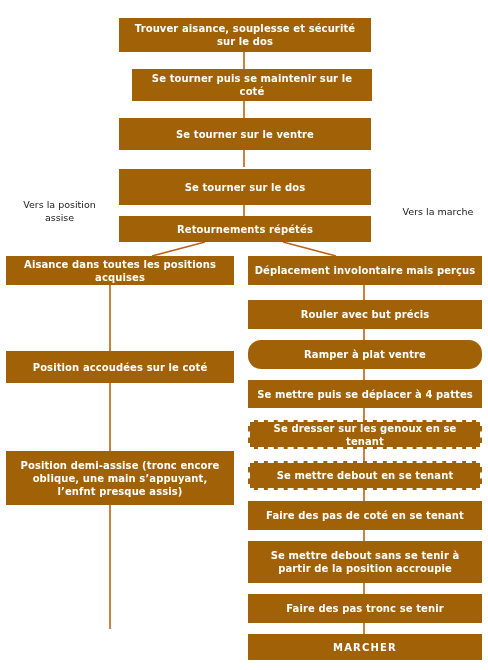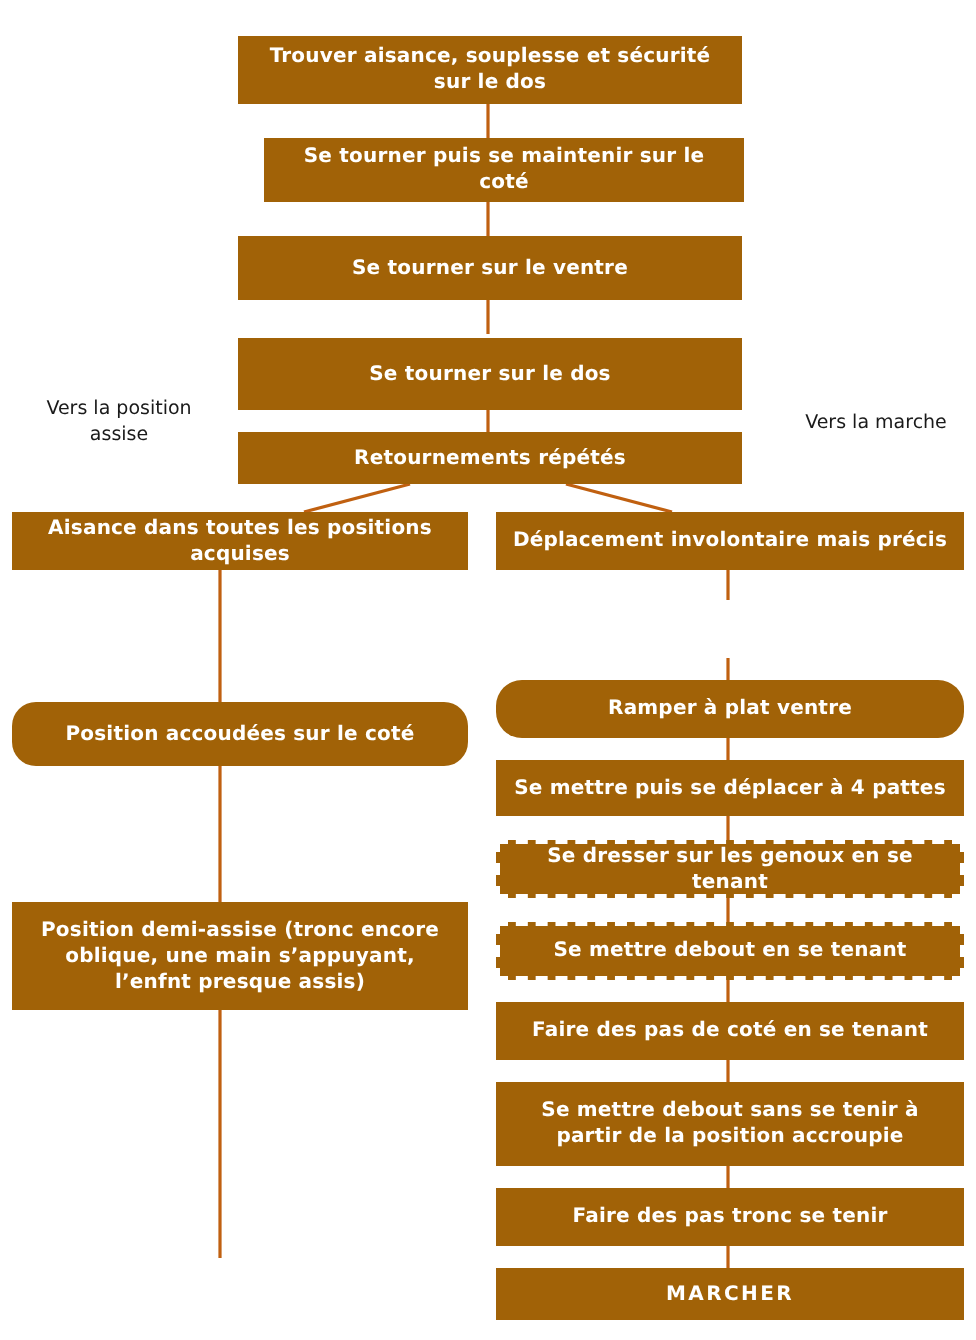--- a/index.html
+++ b/index.html
@@ -125,33 +125,36 @@
   </div>
 
   <div class="side-label" style="left:392px; top:205px; width:92px;">
     <span>Vers la marche</span>
   </div>
 
   <div class="node" style="left:6px; top:256px; width:228px; height:29px;">
     <span>Aisance dans toutes les positions acquises</span>
   </div>
 
-  <div class="node" style="left:6px; top:351px; width:228px; height:32px;border-radius:12px;">
+  <div class="node" style="left:6px; top:351px; width:228px; height:32px;">
     <span>Position accoudées sur le coté</span>
   </div>
 
   <div class="node" style="left:6px; top:451px; width:228px; height:54px;">
     <span>Position demi-assise (tronc encore oblique, une main s’appuyant, l’enfnt presque assis)</span>
   </div>
 
 
   <div class="node" style="left:248px; top:256px; width:234px; height:29px;">
-    <span>Déplacement involontaire mais précis</span>
+    <span>Déplacement involontaire mais perçus</span>
   </div>
 
+  <div class="node" style="left:248px; top:300px; width:234px; height:29px;">
+    <span>Rouler avec but précis</span>
+  </div>
 
   <div class="node" style="left:248px; top:340px; width:234px; height:29px;border-radius:13px;">
     <span>Ramper à plat ventre</span>
   </div>
 
   <div class="node" style="left:248px; top:380px; width:234px; height:28px;">
     <span>Se mettre puis se déplacer à 4 pattes</span>
   </div>
 
   <div class="node dashed" style="left:248px; top:420px; width:234px; height:29px;">

